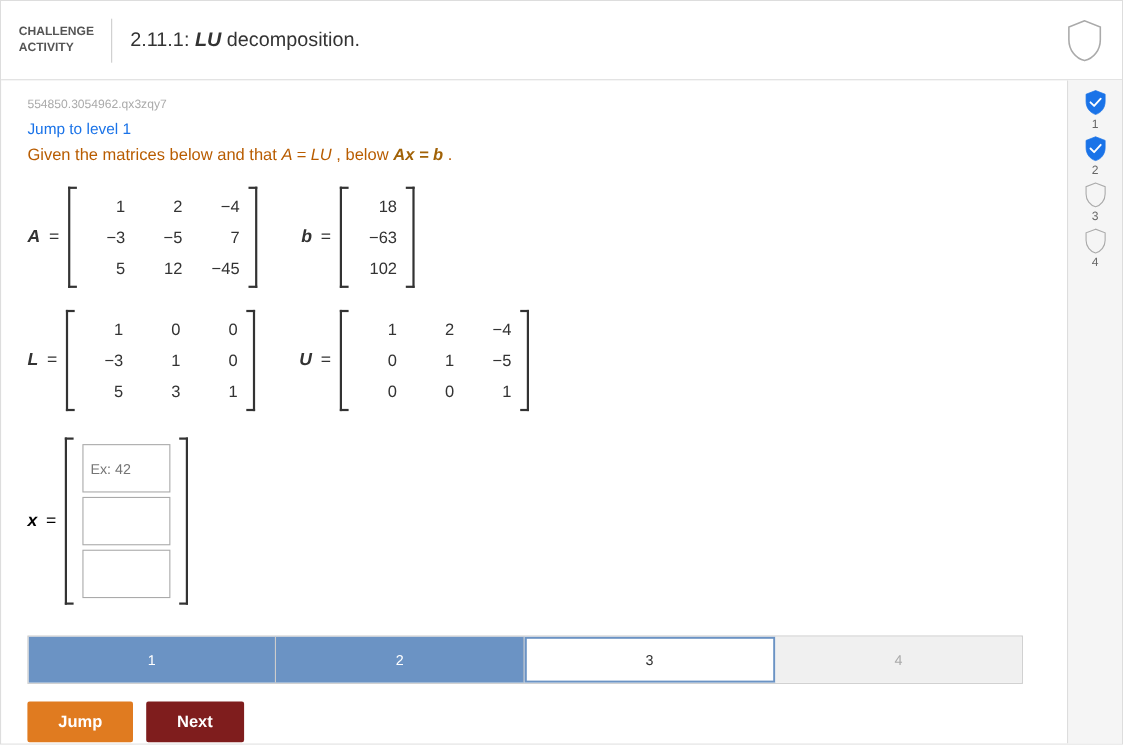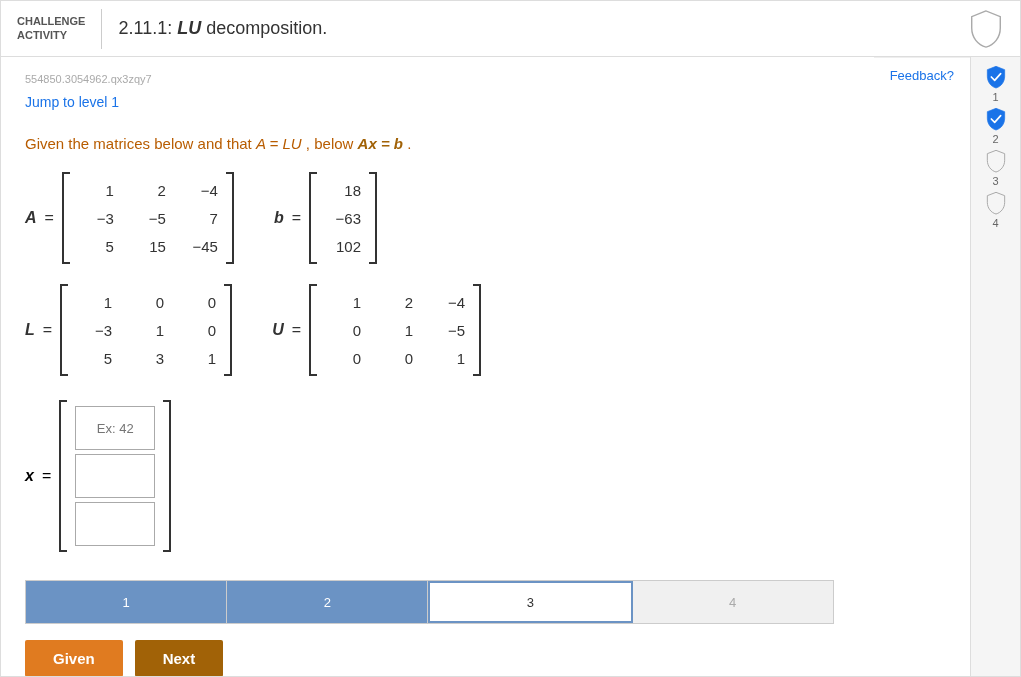--- a/index.html
+++ b/index.html
@@ -14,21 +14,21 @@
       flex-direction: column;
     }
 
     
     .header {
       display: flex;
       align-items: center;
       background: #fff;
       border-bottom: 1px solid #ddd;
       padding: 0 16px;
-      height: 56px;
+      height: 72px;
       flex-shrink: 0;
     }
     .header-left {
       display: flex;
       align-items: center;
       gap: 16px;
     }
     .challenge-label {
       font-size: 11px;
       font-weight: bold;
@@ -75,21 +75,21 @@
       color: #aaa;
       margin-bottom: 8px;
     }
 
     .jump-link {
       color: #1a73e8;
       font-size: 14px;
       text-decoration: none;
       cursor: pointer;
       display: inline-block;
-      margin-bottom: 25px;
+      margin-bottom: 8px;
     }
 
     .problem-text {
       color: #b85c00;
       font-size: 15px;
       margin-bottom: 20px;
     }
     .problem-text .math-inline {
       color: #b85c00;
       font-style: italic;
@@ -191,21 +191,21 @@
     }
 
     .x-input {
       width: 80px;
       height: 44px;
       border: 1px solid #aaa;
       padding: 12px 6px;
       font-size: 13px;
       color: #999;
       outline: none;
-      text-align: center;
+      text-align: left;
     }
 
     
     .progress-bar {
       display: flex;
       height: 44px;
       margin-bottom: 16px;
       border: 1px solid #ccc;
       overflow: hidden;
     }
@@ -235,21 +235,21 @@
       color: #fff;
       border: none;
       padding: 10px 28px;
       font-size: 15px;
       font-weight: bold;
       cursor: pointer;
       border-radius: 2px;
     }
 
     .btn-next {
-      background: #a16207;
+      background: #7f1d1d;
       color: #fff;
       border: none;
       padding: 10px 28px;
       font-size: 15px;
       font-weight: bold;
       cursor: pointer;
       border-radius: 2px;
     }
 
     
@@ -355,21 +355,21 @@
               <div class="matrix-bracket-wrap">
                 <div class="bracket-left"></div>
                 <div class="matrix-inner matrix-3x3">
                   <span class="matrix-cell">1</span>
                   <span class="matrix-cell">2</span>
                   <span class="matrix-cell">−4</span>
                   <span class="matrix-cell">−3</span>
                   <span class="matrix-cell">−5</span>
                   <span class="matrix-cell">7</span>
                   <span class="matrix-cell">5</span>
-                  <span class="matrix-cell">15</span>
+                  <span class="matrix-cell">12</span>
                   <span class="matrix-cell">−45</span>
                 </div>
                 <div class="bracket-right"></div>
               </div>
             </div>
 
             <div class="matrix-expr">
               <span class="matrix-label">b</span>
               <span class="equals">=</span>
               <div class="matrix-bracket-wrap">
@@ -454,28 +454,25 @@
           <div class="progress-segment current">
             <span>3</span>
           </div>
           <div class="progress-segment inactive">
             <span>4</span>
           </div>
         </div>
 
         
         <div class="button-row">
-          <button class="btn-check">Given</button>
+          <button class="btn-check">Jump</button>
           <button class="btn-next">Next</button>
         </div>
       </div>
 
-      <div class="feedback-area">
-        <a class="feedback-link">Feedback?</a>
-      </div>
     </div>
 
     <div class="right-sidebar">
 
       <div class="level-badge">
         <svg class="shield-icon" viewBox="0 0 30 36" fill="none" xmlns="http://www.w3.org/2000/svg">
           <path d="M15 2L2 7v10c0 8.5 5.5 15.5 13 17.5 7.5-2 13-9 13-17.5V7L15 2z" fill="#1a73e8" stroke="#1a73e8" stroke-width="1"></path>
           <polyline points="8,18 13,23 22,13" stroke="white" stroke-width="2.5" fill="none" stroke-linecap="round" stroke-linejoin="round"></polyline>
         </svg>
         <span class="level-num">1</span>

